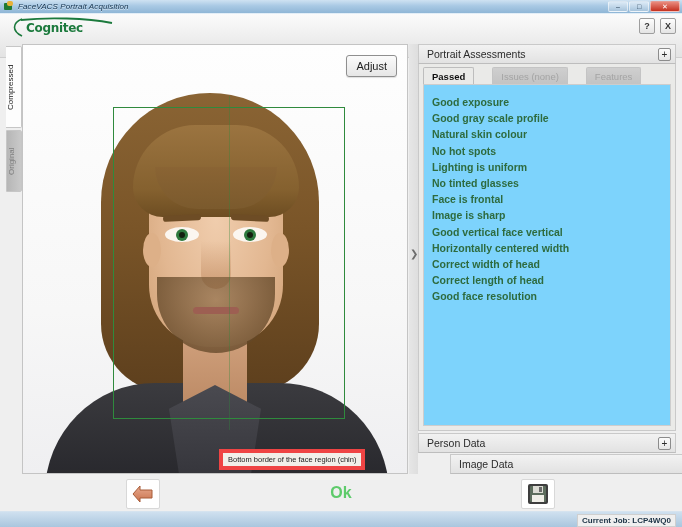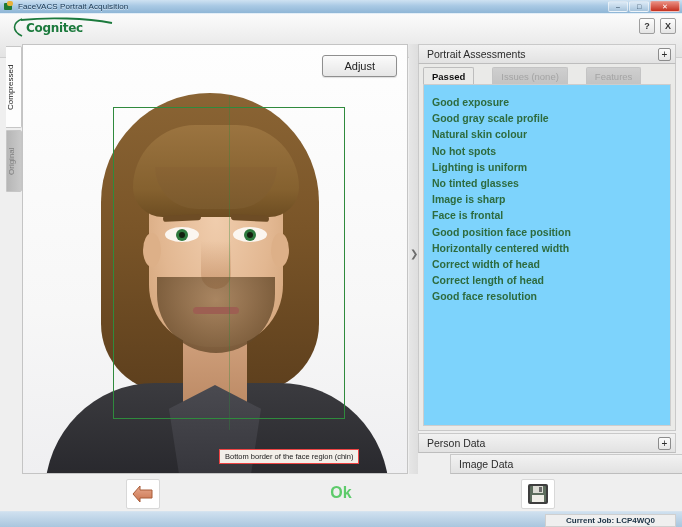--- a/index.html
+++ b/index.html
@@ -31,20 +31,21 @@
     background:#1f7a34; border-radius:1px 3px 1px 1px;
   }
   #titlebar .app-icon .g2 {
     position:absolute; left:4px; top:0px; width:6px; height:5px;
     background:#e8b13a; border-radius:2px;
   }
   #titlebar .title {
     font-size: 8px; color: #14334f; letter-spacing: .1px;
     text-shadow: 0 1px 0 rgba(255,255,255,.6);
     white-space: nowrap;
+    font-style: italic;
   }
   #win-controls { position: absolute; right: 2px; top: 1px; display: flex; gap: 1px; }
   #win-controls .wb {
     width: 20px; height: 11px; border-radius: 2px;
     border: 1px solid rgba(255,255,255,.55);
     background: linear-gradient(180deg,#dceaf6,#a7c4dc);
     font-size: 7px; color: #20384f; line-height: 9px; text-align: center;
   }
   #win-controls .wb.close {
     background: linear-gradient(180deg,#e98a7d,#c4301f);
@@ -167,29 +168,29 @@
   }
   .p-mouth { position:absolute; left:170px; top:262px; width:46px; height:7px; background:#9d5f52; border-radius:4px; }
   
   #face-rect {
     position: absolute; left: 90px; top: 62px; width: 232px; height: 312px;
     border: 1px solid #2f8a3d; pointer-events: none;
   }
   #face-rect .crosshair-v { position:absolute; left:115px; top:-12px; bottom:-12px; width:1px; background:rgba(47,138,61,.35); }
   #chin-tooltip {
     position: absolute; left: 196px; top: 404px;
-    background: #f2efe9; border: 1px solid #ef4444;
+    background: #f2efe9; border: 4px solid #ef4444;
     font-size: 7.5px; color: #1a1a1a; padding: 2px 5px 2px 5px;
     white-space: nowrap;
   }
   #adjust-button {
     position: absolute; right: 10px; top: 10px;
     border: 1px solid #8f8f8f; border-radius: 3px;
     background: linear-gradient(180deg,#fbfbfb,#e6e6e6);
-    font-size: 11px; color: #222; padding: 4px 21px;
+    font-size: 11px; color: #222; padding: 4px 9px;
     box-shadow: 0 1px 1px rgba(0,0,0,.12);
   }
 
   
   #splitter {
     position: absolute; left: 409px; top: 30px; width: 9px; height: 430px;
     background: linear-gradient(90deg,#e6e6e6,#dedede);
   }
   #splitter .grip {
     position: absolute; left: 1px; top: 205px;
@@ -268,21 +269,21 @@
 
   
   #status-bar {
     position: absolute; left: 0; top: 511px; width: 682px; height: 16px;
     background: linear-gradient(180deg,#cfe0ef,#a9c6de);
     border-top: 1px solid rgba(255,255,255,.5);
   }
   #current-job {
     position: absolute; right: 6px; top: 2px;
     font-size: 8px; color: #1b3245; font-weight: bold;
-    background: #efefef; padding: 1px 20px; border: 1px solid #cfcfcf;
+    background: #efefef; padding: 1px 4px; border: 1px solid #cfcfcf;
   }
 </style>
 </head>
 <body>
 
 <div id="os-window">
 
   <div id="titlebar">
     <div class="app-icon">
       <div class="g1"></div>
@@ -371,23 +372,23 @@
           <div class="tab disabled">Features</div>
         </div>
 
         <div id="assess-list">
           <div class="assess-item">Good exposure</div>
           <div class="assess-item">Good gray scale profile</div>
           <div class="assess-item">Natural skin colour</div>
           <div class="assess-item">No hot spots</div>
           <div class="assess-item">Lighting is uniform</div>
           <div class="assess-item">No tinted glasses</div>
+          <div class="assess-item">Face is frontal</div>
           <div class="assess-item">Image is sharp</div>
-          <div class="assess-item">Face is frontal</div>
-          <div class="assess-item">Good position face position</div>
+          <div class="assess-item">Good vertical face vertical</div>
           <div class="assess-item">Horizontally centered width</div>
           <div class="assess-item">Correct width of head</div>
           <div class="assess-item">Correct length of head</div>
           <div class="assess-item">Good face resolution</div>
         </div>
       </div>
 
       <div class="section-head" id="person-data-head">
         <span class="st">Person Data</span>
         <span class="expander">+</span>

